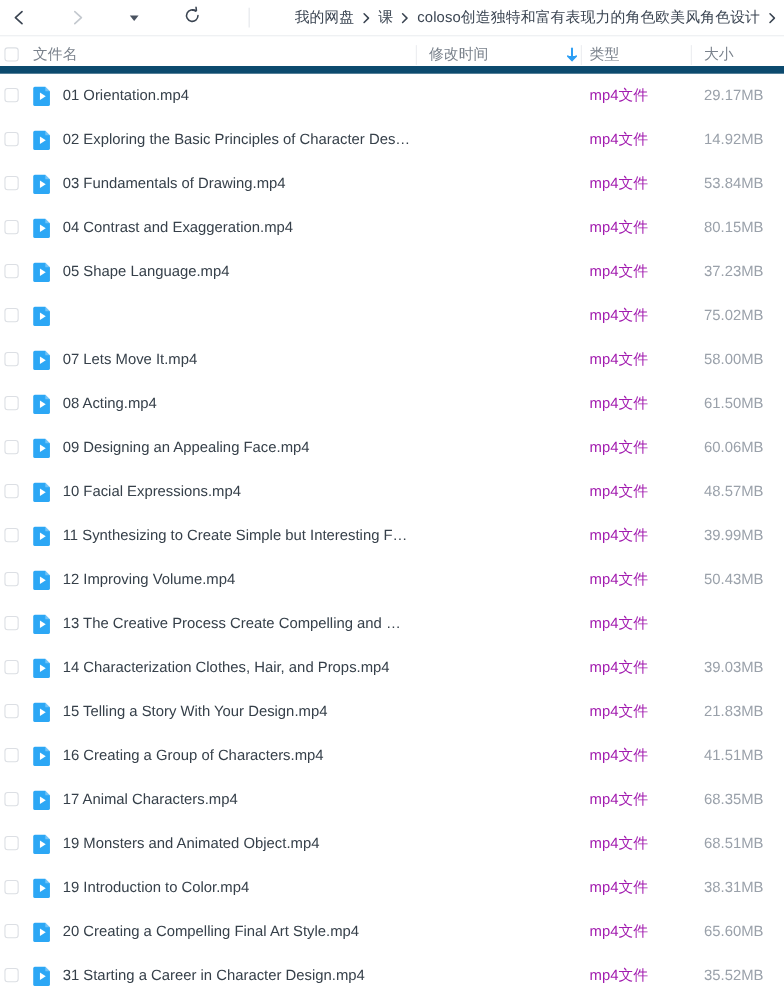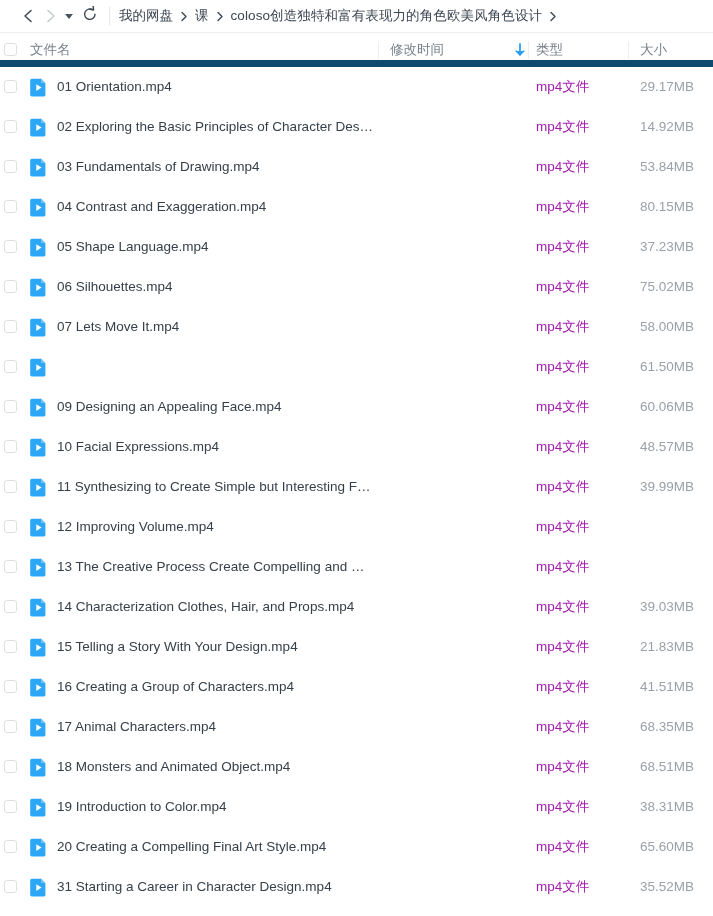--- a/index.html
+++ b/index.html
@@ -13,22 +13,23 @@
     overflow: hidden;
     font-family: "Liberation Sans", "DejaVu Sans", sans-serif;
     -webkit-font-smoothing: antialiased;
   }
 
   
   .toolbar {
     height: 32px;
     display: flex;
     align-items: center;
-    padding-left: 17px;
+    padding-left: 6px;
     box-sizing: border-box;
+    justify-content: space-between;
   }
   .nav-btn {
     width: 22px;
     height: 28px;
     display: flex;
     align-items: center;
     justify-content: center;
     flex: 0 0 auto;
   }
   .nav-btn svg { display: block; }
@@ -358,21 +359,20 @@
       <div class="row-check">
         <div class="checkbox"></div>
       </div>
       <div class="file-icon">
         <svg width="17" height="19" viewBox="0 0 17 19">
           <path d="M1.6 0.8 H11.2 L15.4 5.0 V17.2 A1.6 1.6 0 0 1 13.8 18.4 H1.6 A1.6 1.6 0 0 1 0.2 17.2 V2.2 A1.6 1.6 0 0 1 1.6 0.8 Z" fill="#2ca7f5"></path>
           <path d="M11.2 0.8 L15.4 5.0 H11.2 Z" fill="#ffffff" fill-opacity="0.32"></path>
           <polygon points="6.3,6.2 11.6,9.6 6.3,13.0" fill="#ffffff"></polygon>
         </svg>
       </div>
-      <div class="cell cell-name">06 Silhouettes.mp4</div>
       <div class="cell cell-type">mp4文件</div>
       <div class="cell cell-size">75.02MB</div>
     </div>
     <div class="row">
       <div class="row-check">
         <div class="checkbox"></div>
       </div>
       <div class="file-icon">
         <svg width="17" height="19" viewBox="0 0 17 19">
           <path d="M1.6 0.8 H11.2 L15.4 5.0 V17.2 A1.6 1.6 0 0 1 13.8 18.4 H1.6 A1.6 1.6 0 0 1 0.2 17.2 V2.2 A1.6 1.6 0 0 1 1.6 0.8 Z" fill="#2ca7f5"></path>
@@ -388,20 +388,21 @@
       <div class="row-check">
         <div class="checkbox"></div>
       </div>
       <div class="file-icon">
         <svg width="17" height="19" viewBox="0 0 17 19">
           <path d="M1.6 0.8 H11.2 L15.4 5.0 V17.2 A1.6 1.6 0 0 1 13.8 18.4 H1.6 A1.6 1.6 0 0 1 0.2 17.2 V2.2 A1.6 1.6 0 0 1 1.6 0.8 Z" fill="#2ca7f5"></path>
           <path d="M11.2 0.8 L15.4 5.0 H11.2 Z" fill="#ffffff" fill-opacity="0.32"></path>
           <polygon points="6.3,6.2 11.6,9.6 6.3,13.0" fill="#ffffff"></polygon>
         </svg>
       </div>
+      <div class="cell cell-name">08 Acting.mp4</div>
       <div class="cell cell-type">mp4文件</div>
       <div class="cell cell-size">61.50MB</div>
     </div>
     <div class="row">
       <div class="row-check">
         <div class="checkbox"></div>
       </div>
       <div class="file-icon">
         <svg width="17" height="19" viewBox="0 0 17 19">
           <path d="M1.6 0.8 H11.2 L15.4 5.0 V17.2 A1.6 1.6 0 0 1 13.8 18.4 H1.6 A1.6 1.6 0 0 1 0.2 17.2 V2.2 A1.6 1.6 0 0 1 1.6 0.8 Z" fill="#2ca7f5"></path>
@@ -449,20 +450,21 @@
       </div>
       <div class="file-icon">
         <svg width="17" height="19" viewBox="0 0 17 19">
           <path d="M1.6 0.8 H11.2 L15.4 5.0 V17.2 A1.6 1.6 0 0 1 13.8 18.4 H1.6 A1.6 1.6 0 0 1 0.2 17.2 V2.2 A1.6 1.6 0 0 1 1.6 0.8 Z" fill="#2ca7f5"></path>
           <path d="M11.2 0.8 L15.4 5.0 H11.2 Z" fill="#ffffff" fill-opacity="0.32"></path>
           <polygon points="6.3,6.2 11.6,9.6 6.3,13.0" fill="#ffffff"></polygon>
         </svg>
       </div>
       <div class="cell cell-name">12 Improving Volume.mp4</div>
       <div class="cell cell-type">mp4文件</div>
+      <div class="cell cell-size">50.43MB</div>
     </div>
     <div class="row">
       <div class="row-check">
         <div class="checkbox"></div>
       </div>
       <div class="file-icon">
         <svg width="17" height="19" viewBox="0 0 17 19">
           <path d="M1.6 0.8 H11.2 L15.4 5.0 V17.2 A1.6 1.6 0 0 1 13.8 18.4 H1.6 A1.6 1.6 0 0 1 0.2 17.2 V2.2 A1.6 1.6 0 0 1 1.6 0.8 Z" fill="#2ca7f5"></path>
           <path d="M11.2 0.8 L15.4 5.0 H11.2 Z" fill="#ffffff" fill-opacity="0.32"></path>
           <polygon points="6.3,6.2 11.6,9.6 6.3,13.0" fill="#ffffff"></polygon>
@@ -535,21 +537,21 @@
       <div class="row-check">
         <div class="checkbox"></div>
       </div>
       <div class="file-icon">
         <svg width="17" height="19" viewBox="0 0 17 19">
           <path d="M1.6 0.8 H11.2 L15.4 5.0 V17.2 A1.6 1.6 0 0 1 13.8 18.4 H1.6 A1.6 1.6 0 0 1 0.2 17.2 V2.2 A1.6 1.6 0 0 1 1.6 0.8 Z" fill="#2ca7f5"></path>
           <path d="M11.2 0.8 L15.4 5.0 H11.2 Z" fill="#ffffff" fill-opacity="0.32"></path>
           <polygon points="6.3,6.2 11.6,9.6 6.3,13.0" fill="#ffffff"></polygon>
         </svg>
       </div>
-      <div class="cell cell-name">18 Monsters and Animated Object.mp4</div>
+      <div class="cell cell-name">19 Monsters and Animated Object.mp4</div>
       <div class="cell cell-type">mp4文件</div>
       <div class="cell cell-size">68.51MB</div>
     </div>
     <div class="row">
       <div class="row-check">
         <div class="checkbox"></div>
       </div>
       <div class="file-icon">
         <svg width="17" height="19" viewBox="0 0 17 19">
           <path d="M1.6 0.8 H11.2 L15.4 5.0 V17.2 A1.6 1.6 0 0 1 13.8 18.4 H1.6 A1.6 1.6 0 0 1 0.2 17.2 V2.2 A1.6 1.6 0 0 1 1.6 0.8 Z" fill="#2ca7f5"></path>

